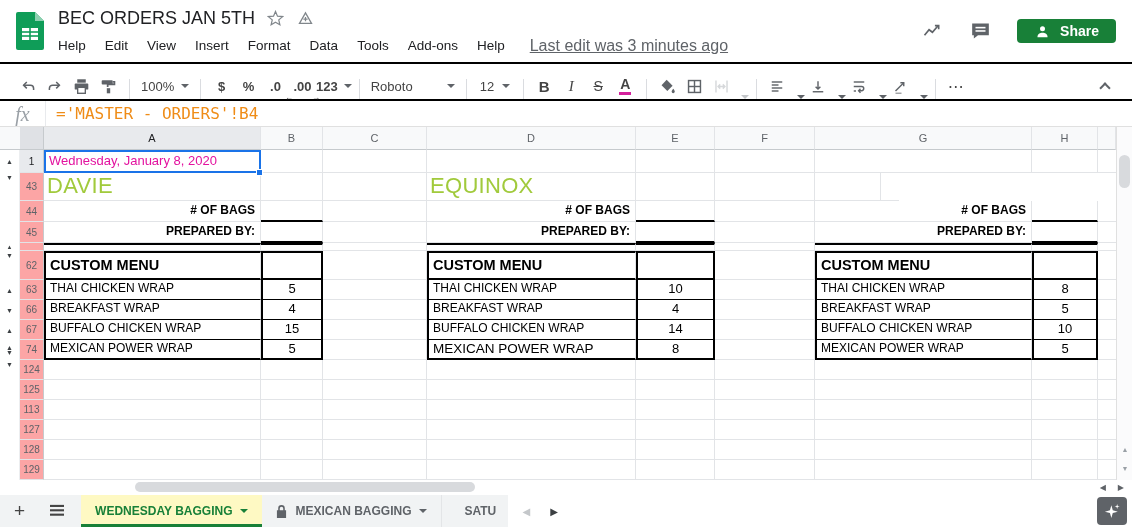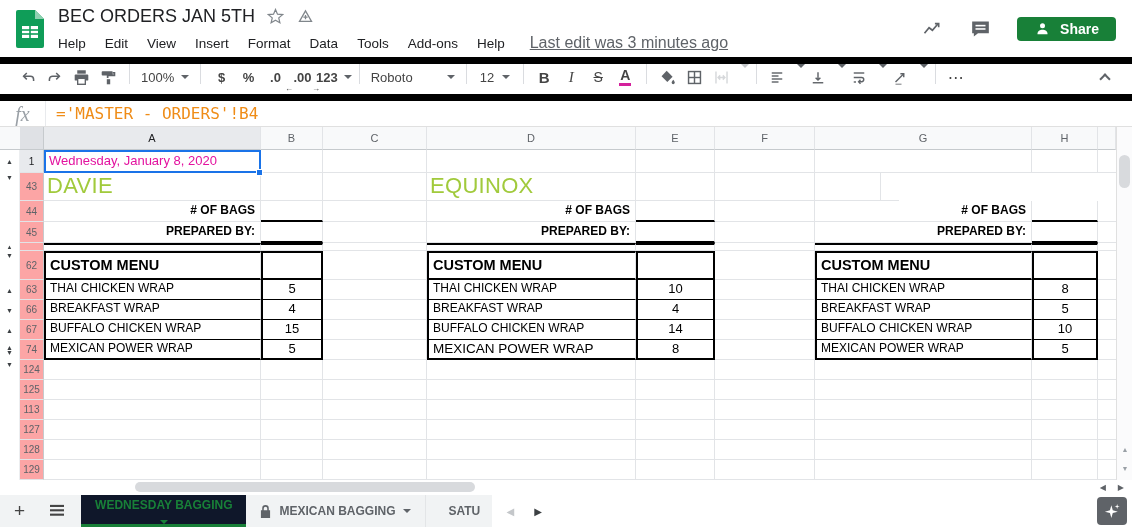--- a/index.html
+++ b/index.html
@@ -1,34 +1,34 @@
 <!DOCTYPE html>
 <html><head>
 <meta charset="utf-8">
 <style>
   * { box-sizing: border-box; margin: 0; padding: 0; }
   html,body { width:1132px; height:529px; overflow:hidden; }
   body { font-family:"Liberation Sans", sans-serif; background:#fff; color:#202124; }
   .app { position:relative; width:1132px; height:529px; background:#fff; }
 
   
-  .topbar { height:64px; display:flex; align-items:center; padding-left:16px; border-bottom:7px solid #000000; }
+  .topbar { height:64px; display:flex; align-items:center; padding-left:16px; border-bottom:2px solid #000000; }
   .logo { width:28px; height:38px; margin-right:14px; flex:none; }
   .title-wrap { flex:1; min-width:0; }
   .title-row { display:flex; align-items:center; gap:12px; height:28px; }
   .doc-title { font-size:18px; color:#202124; }
   .menu-row { display:flex; align-items:center; height:24px; margin-top:1px; }
   .menu-item { font-size:13.5px; color:#202124; margin-right:19px; cursor:default; }
   .last-edit { font-size:16px; color:#5f6368; text-decoration:underline; margin-left:6px; }
   .top-right { display:flex; align-items:center; gap:26px; margin-right:16px; }
   .share-btn { display:flex; align-items:center; gap:9px; background:#188038; color:#fff;
                font-size:14px; font-weight:bold; height:24px; padding:0 17px; border-radius:4px; }
 
   
-  .toolbar { height:37px; display:flex; align-items:flex-start; padding:0 14px; border-bottom:7px solid #000000; }
+  .toolbar { height:37px; display:flex; align-items:flex-end; padding:0 14px; border-bottom:2px solid #000000; }
   .tbtn { display:flex; align-items:center; justify-content:center; min-width:27px; height:26px;
           color:#444; font-size:14px; position:relative; }
   .sep { width:1px; height:20px; background:#dadce0; margin:0 7px; flex:none; }
   .dd { width:0; height:0; border-left:4px solid transparent; border-right:4px solid transparent;
         border-top:4.5px solid #5f6368; margin-left:6px; }
   .dd.dis { border-top-color:#c3c6c9; }
   .txtbtn { font-size:13px; color:#444; }
   .zoom-btn { min-width:56px; justify-content:space-between; padding:0 4px;}
   .font-btn { min-width:92px; justify-content:space-between; padding:0 4px; }
   .size-btn { min-width:42px; justify-content:space-between; padding:0 6px; }
@@ -103,21 +103,21 @@
 
   
   .tabbar { height:32px; display:flex; align-items:stretch; background:#fff; }
   .tabs-strip { display:flex; align-items:stretch; background:#f1f3f4; }
   .tb-left { display:flex; align-items:center; gap:24px; padding:0 16px 0 14px; }
   .plus-btn { font-size:19px; color:#444; line-height:30px; }
   .tab { display:flex; align-items:center; justify-content:center; gap:8px; padding:0 14px;
          font-size:12px; font-weight:bold; color:#5f6368; border-right:1px solid #e3e5e7; }
   .tab .tdd { width:0; height:0; border-left:4px solid transparent; border-right:4px solid transparent;
               border-top:4px solid currentColor; }
-  .tab.active { background:#0f172a; color:#188038; position:relative; border-right:none;flex-direction:column; }
+  .tab.active { background:#fef9c3; color:#188038; position:relative; border-right:none; }
   .tab.active::after { content:""; position:absolute; left:0; right:0; bottom:0; height:3px; background:#188038; }
   .tab.clip { width:66px; overflow:hidden; justify-content:flex-start; border-right:none; }
   .navarrows { display:flex; align-items:center; gap:20px; padding:0 14px; font-size:10px; }
   .nav-dis { color:#c4c7ca; } .nav-en { color:#3c4043; }
   .explore-btn { margin-left:auto; align-self:center; margin-right:5px; width:30px; height:28px;
                  background:#5f6368; border-radius:4px; display:flex; align-items:center; justify-content:center; }
 </style>
 </head>
 <body>
 

